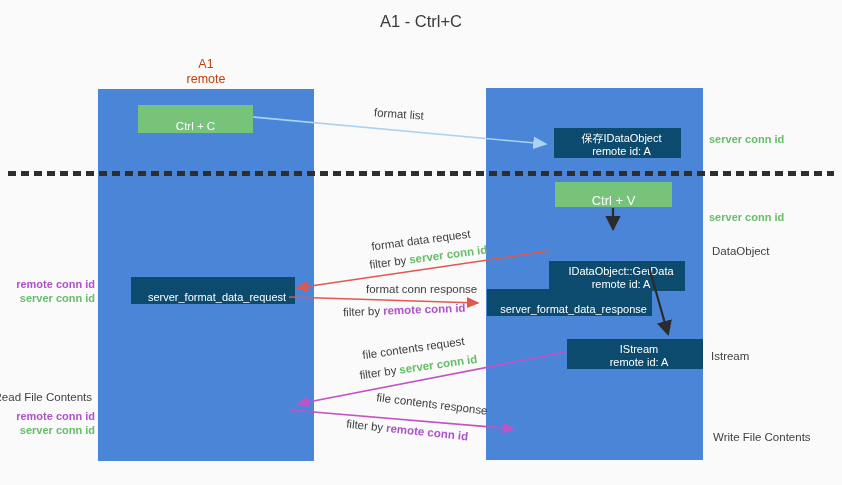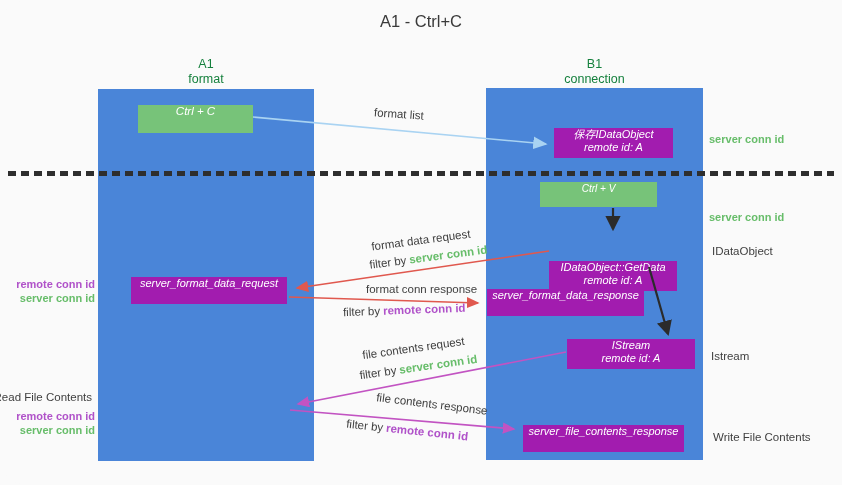--- a/index.html
+++ b/index.html
@@ -1,40 +1,40 @@
 <!DOCTYPE html>
 <html><head>
 <meta charset="utf-8">
 <style>
   html,body{margin:0;padding:0;}
   body{background:#fafafa;font-family:"Liberation Sans","DejaVu Sans",sans-serif;}
   .canvas{position:relative;width:842px;height:485px;background:#fafafa;overflow:hidden;border-radius:27px;}
 
   .title{position:absolute;left:0;top:11px;width:842px;text-align:center;
          font-size:16.5px;color:#3a3a3a;line-height:21px;}
-  .col-header{position:absolute;text-align:center;font-size:12.5px;color:#15803d;line-height:15px;top:57px;}
+  .col-header{position:absolute;text-align:center;font-size:12.5px;color:#c2410c;line-height:15px;top:57px;}
   .col-header.left{left:98px;width:216px;}
   .col-header.right{left:486px;width:217px;}
 
   .column{position:absolute;background:#4a85d8;z-index:1;}
   .column.left{left:98px;top:89px;width:216px;height:372px;}
   .column.right{left:486px;top:88px;width:217px;height:372px;}
 
   .divider{position:absolute;left:8px;top:171px;width:826px;height:5px;z-index:2;
            background:repeating-linear-gradient(90deg,#2e2e2e 0 8px,transparent 8px 13px);}
 
   .box{position:absolute;z-index:3;color:#ffffff;text-align:center;
-       display:flex;flex-direction:column;justify-content:flex-start;
-       font-size:11px;line-height:13px;white-space:nowrap;font-style:italic;}
+       display:flex;flex-direction:column;justify-content:flex-end;
+       font-size:11px;line-height:13px;white-space:nowrap;}
   .box.green{background:#77c379;}
-  .box.orange{background:#a21caf;}
+  .box.orange{background:#0c4a6e;padding-left:8px;}
 
   .b-ctrl-c{left:138px;top:105px;width:115px;height:28px;font-size:11.5px;}
   .b-save{left:554px;top:128px;width:119px;height:30px;}
-  .b-ctrl-v{left:540px;top:182px;width:117px;height:25px;font-size:10px;}
+  .b-ctrl-v{left:555px;top:182px;width:117px;height:25px;font-size:13px;}
   .b-getdata{left:549px;top:237px;width:128px;height:30px;margin-top:24px;}
   .b-fmt-req{left:131px;top:277px;width:156px;height:27px;}
   .b-fmt-resp{left:487px;top:289px;width:157px;height:27px;}
   .b-istream{left:567px;top:339px;width:128px;height:30px;}
   .b-file-req{left:128px;top:392px;width:160px;height:27px;}
   .b-file-resp{left:523px;top:425px;width:161px;height:27px;}
 
   .lbl{position:absolute;z-index:5;font-size:11.5px;color:#3f3f3f;white-space:nowrap;}
   .green-t{color:#67bd6a;font-weight:bold;}
   .purple-t{color:#b052c9;font-weight:bold;}
@@ -47,25 +47,21 @@
 <body>
 
 <div class="canvas">
 
   <div class="title">
     <div>A1 - Ctrl+C</div>
   </div>
 
   <div class="col-header left">
     <div>A1</div>
-    <div>format</div>
-  </div>
-  <div class="col-header right">
-    <div>B1</div>
-    <div>connection</div>
+    <div>remote</div>
   </div>
 
   <div class="column left"></div>
   <div class="column right"></div>
 
   <div class="divider"></div>
 
   <div class="box green b-ctrl-c">
     <div>Ctrl + C</div>
   </div>
@@ -82,23 +78,20 @@
   </div>
   <div class="box orange b-fmt-resp">
     <div>server_format_data_response</div>
   </div>
   <div class="box orange b-fmt-req">
     <div>server_format_data_request</div>
   </div>
   <div class="box orange b-istream">
     <div>IStream</div>
     <div>remote id: A</div>
-  </div>
-  <div class="box orange b-file-resp">
-    <div>server_file_contents_response</div>
   </div>
 
   <svg class="arrows" width="842" height="485">
     <defs>
       <marker id="mBlue" markerWidth="9" markerHeight="8" refX="8" refY="4" orient="auto">
         <path d="M0,0 L9,4 L0,8 z" fill="#a9d3f2"></path>
       </marker>
       <marker id="mBlack" markerWidth="7" markerHeight="7" refX="6" refY="3.5" orient="auto">
         <path d="M0,0 L7,3.5 L0,7 z" fill="#2b2b2b"></path>
       </marker>
@@ -137,17 +130,17 @@
     <div class="green-t">server conn id</div>
   </div>
   <div class="lbl" style="right:750px;top:391px;">Read File Contents</div>
   <div class="lbl conn-group" style="right:747px;top:409px;">
     <div class="purple-t">remote conn id</div>
     <div class="green-t">server conn id</div>
   </div>
 
   <div class="lbl green-t" style="left:709px;top:133px;font-size:11px;">server conn id</div>
   <div class="lbl green-t" style="left:709px;top:211px;font-size:11px;">server conn id</div>
-  <div class="lbl" style="left:712px;top:245px;">IDataObject</div>
+  <div class="lbl" style="left:712px;top:245px;">DataObject</div>
   <div class="lbl" style="left:711px;top:350px;">Istream</div>
   <div class="lbl" style="left:713px;top:431px;text-align:center;">Write File Contents</div>
 
 </div>
 
 </body></html>

